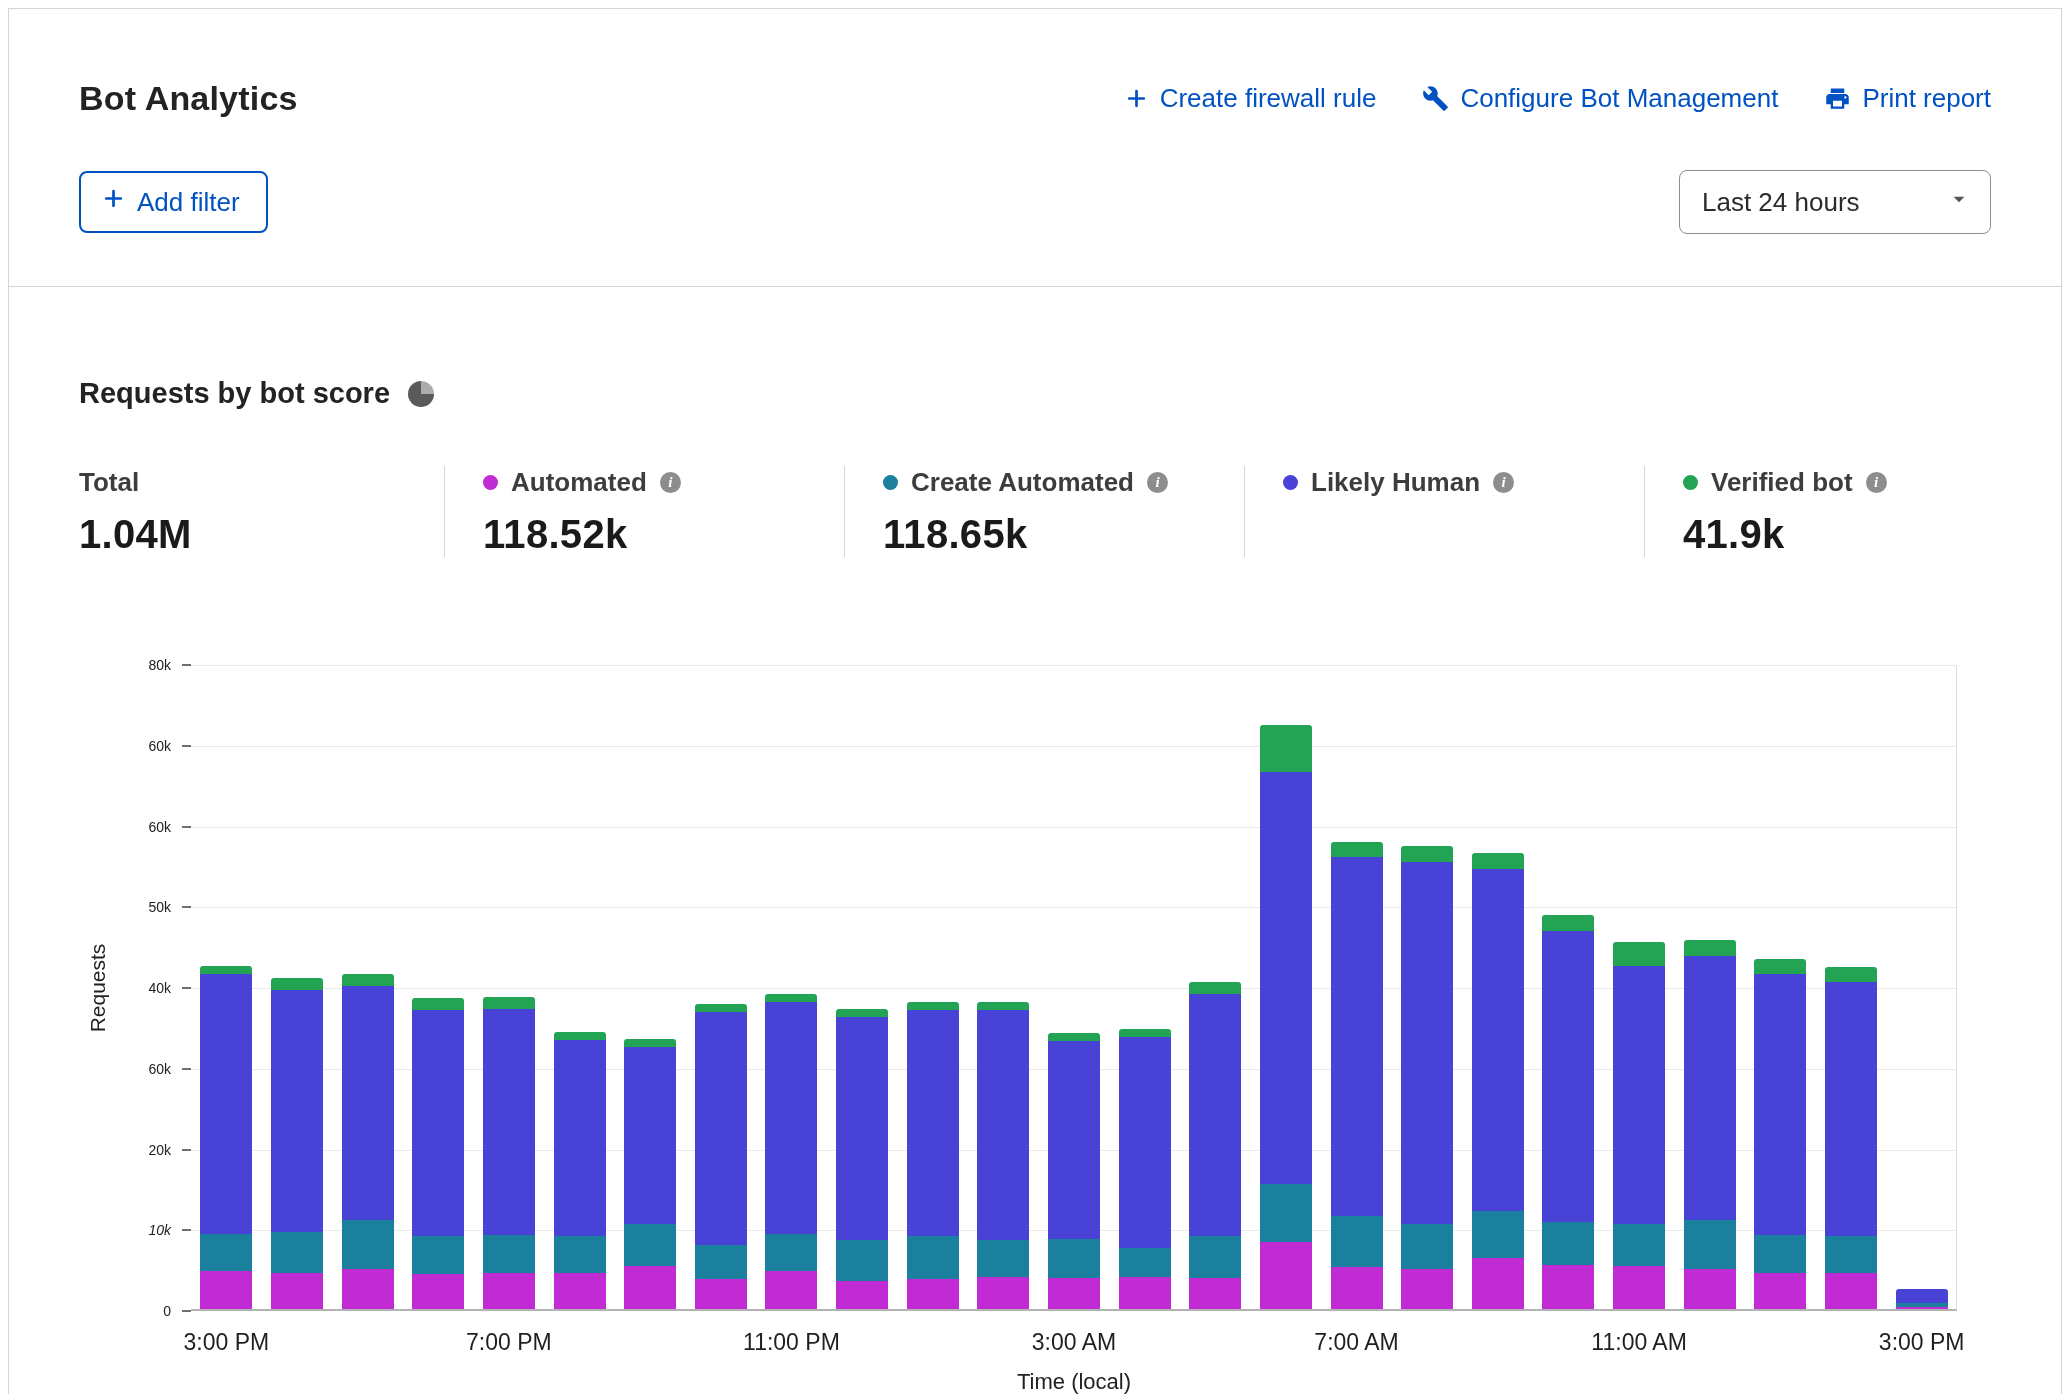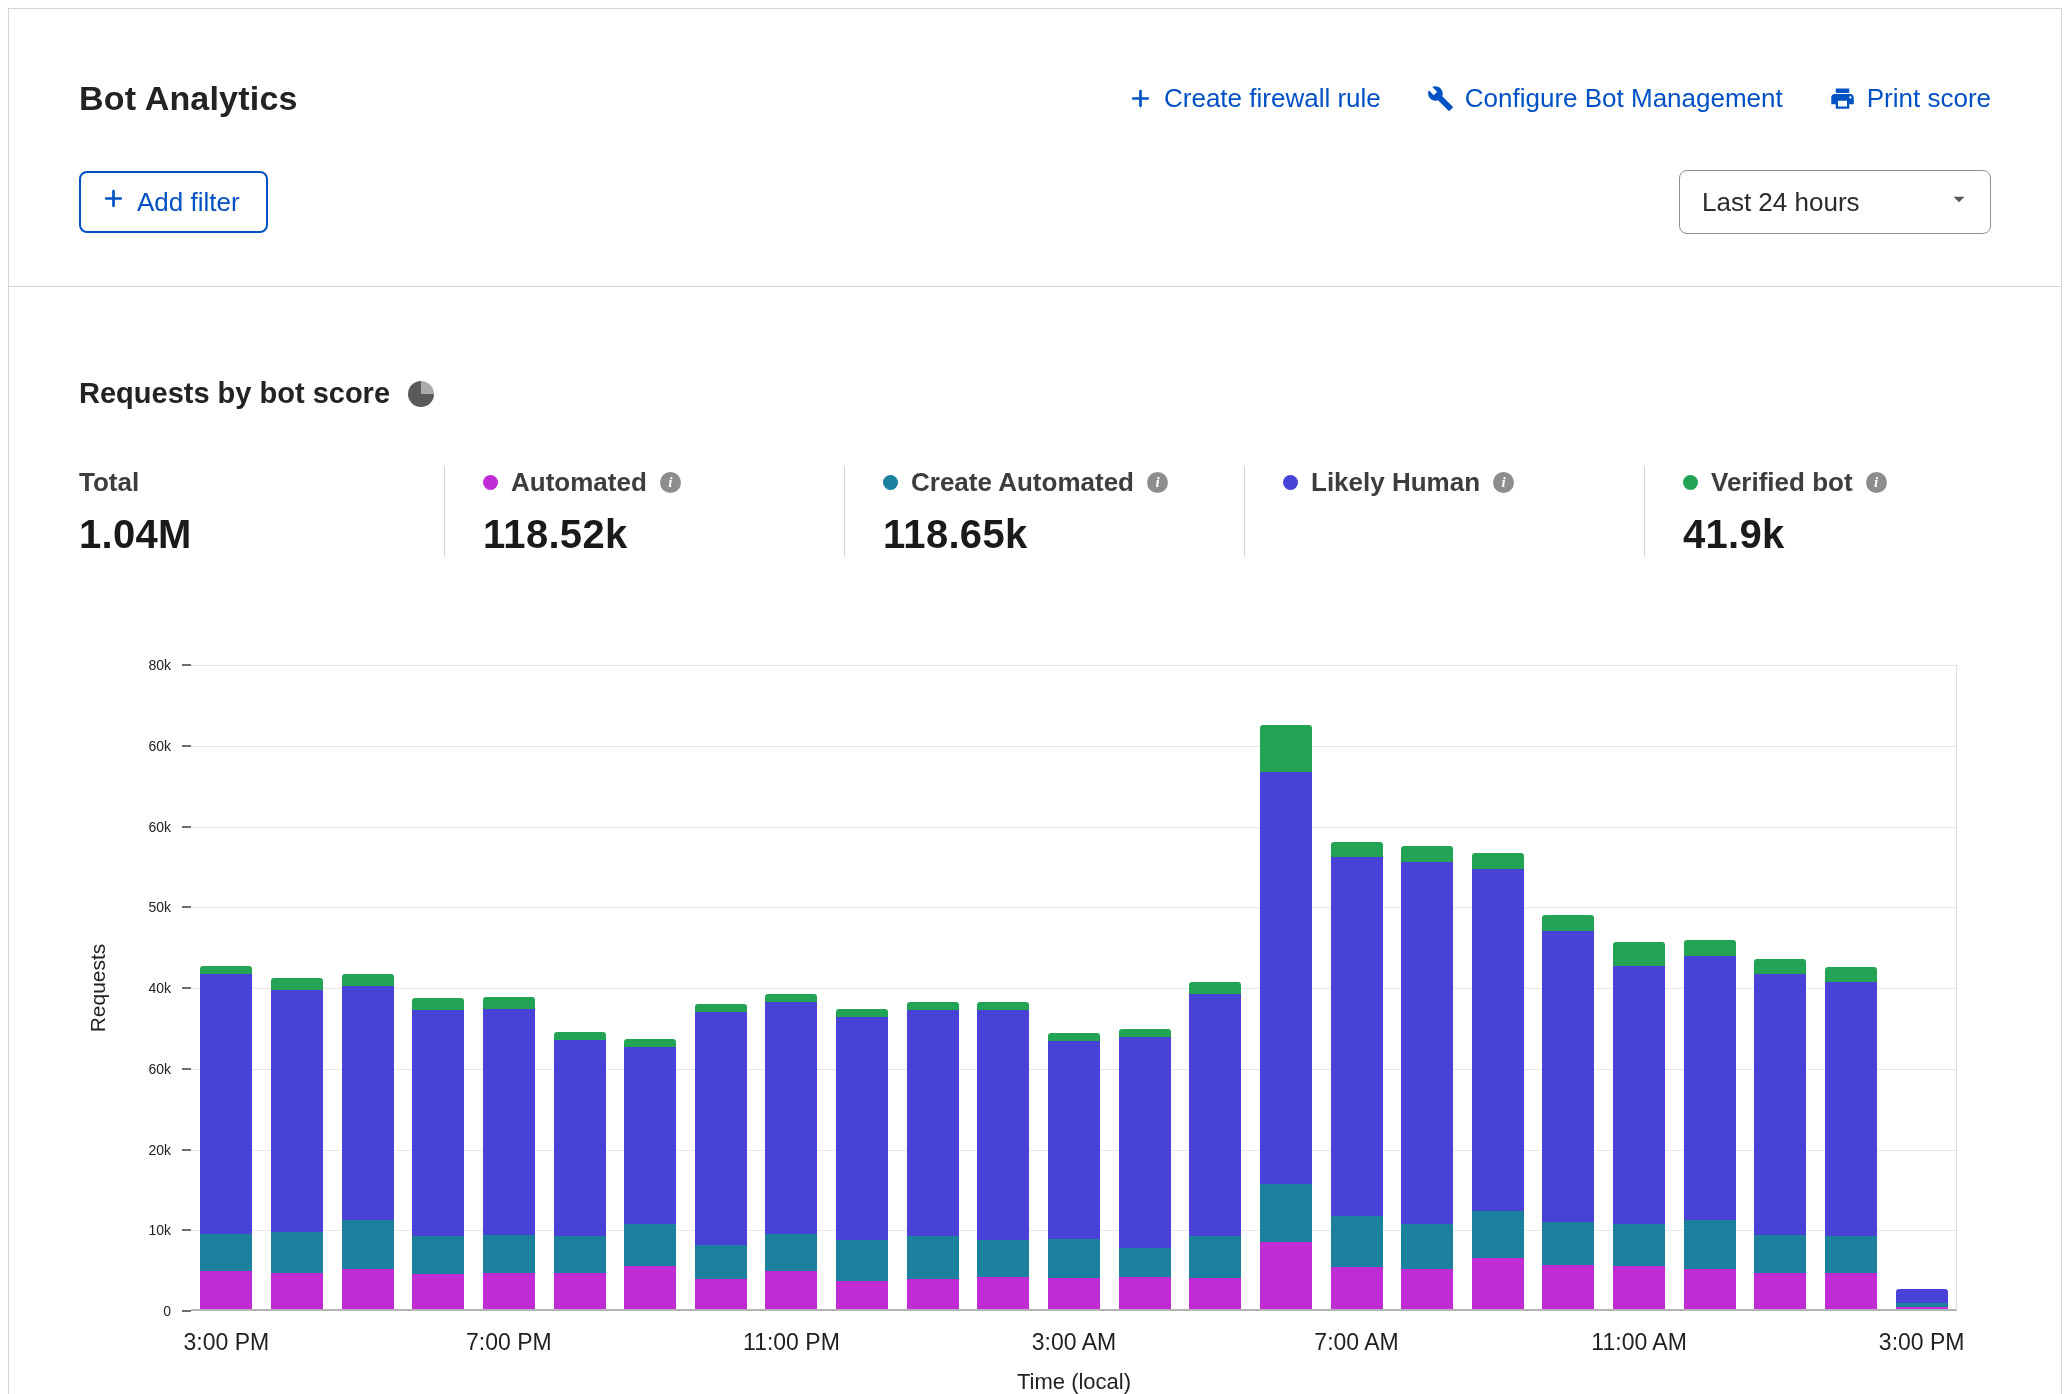--- a/index.html
+++ b/index.html
@@ -86,21 +86,21 @@
           </span>
           <span>Configure Bot Management</span>
         </a>
 
         <a class="action-link">
           <span class="icon">
             <svg viewBox="0 0 24 24" width="27" height="27" fill="currentColor">
                 <path d="M19 8H5c-1.66 0-3 1.34-3 3v6h4v4h12v-4h4v-6c0-1.66-1.34-3-3-3zm-3 11H8v-5h8v5zm3-7c-.55 0-1-.45-1-1s.45-1 1-1 1 .45 1 1-.45 1-1 1zm-1-9H6v4h12V3z"></path>
               </svg>
           </span>
-          <span>Print score</span>
+          <span>Print report</span>
         </a>
 
       </div>
     </div>
 
     <div class="header-filter-row">
       <button class="add-filter-btn">
         <span class="icon">
           <svg viewBox="0 0 24 24" width="25" height="25" fill="none" stroke="currentColor" stroke-width="2.6" stroke-linecap="round">
               <path d="M12 5v14M5 12h14"></path>
@@ -173,21 +173,21 @@
 
     <div class="chart-wrap">
       <div class="y-axis-title-box">
         <span class="y-axis-title">Requests</span>
       </div>
       <div class="plot" id="plot">
           <div class="y-tick-mark" style="top: 646px;"></div>
           <div class="y-tick-label" style="top: 646px;">0</div>
           <div class="gridline" style="top: 565.25px;"></div>
           <div class="y-tick-mark" style="top: 565.25px;"></div>
-          <div class="y-tick-label" style="top: 565.25px;">10k</div>
+          <div class="y-tick-label" style="top: 565.25px; font-style: italic;">10k</div>
           <div class="gridline" style="top: 484.5px;"></div>
           <div class="y-tick-mark" style="top: 484.5px;"></div>
           <div class="y-tick-label" style="top: 484.5px; text-align: center;">20k</div>
           <div class="gridline" style="top: 403.75px;"></div>
           <div class="y-tick-mark" style="top: 403.75px;"></div>
           <div class="y-tick-label" style="top: 403.75px;">60k</div>
           <div class="gridline" style="top: 323px;"></div>
           <div class="y-tick-mark" style="top: 323px;"></div>
           <div class="y-tick-label" style="top: 323px;">40k</div>
           <div class="gridline" style="top: 242.25px;"></div>

